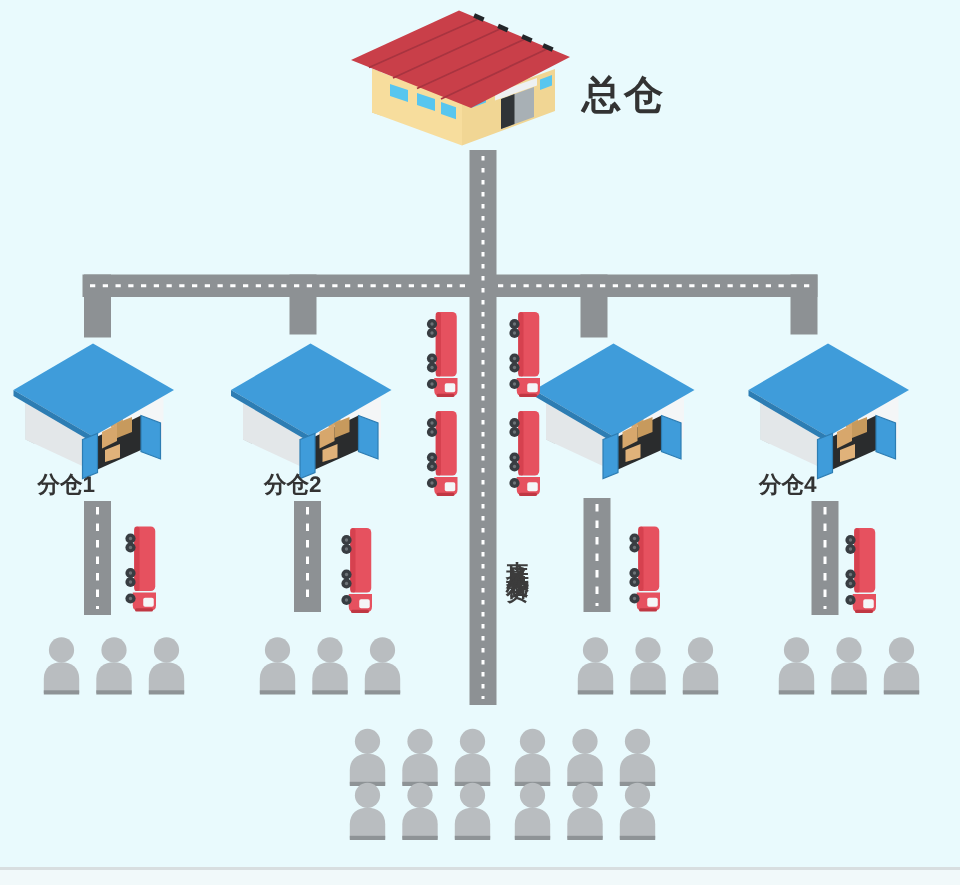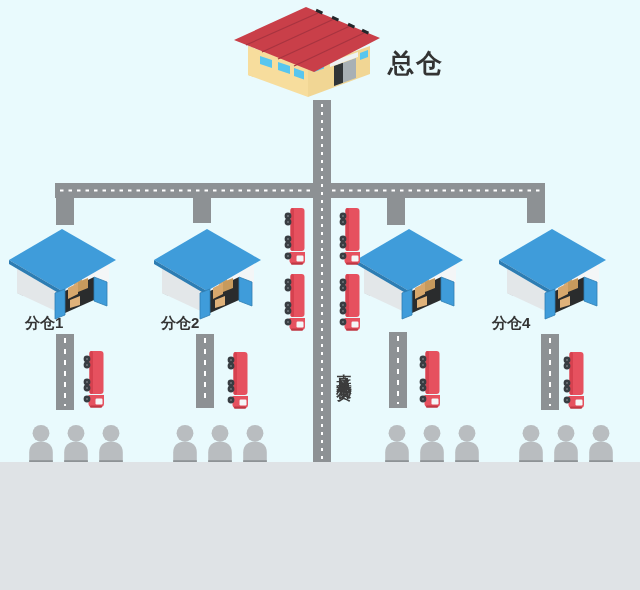--- a/index.html
+++ b/index.html
@@ -1,22 +1,22 @@
 <!DOCTYPE html>
 <html><head>
 <meta charset="utf-8">
 <style>
   html,body{margin:0;padding:0;}
   body{font-family:"Liberation Sans","DejaVu Sans",sans-serif;background:#dfe3e6;}
-  .stage{position:relative;width:640px;height:462px;background:#e9fafd;overflow:hidden;}
+  .stage{position:relative;width:640px;height:590px;background:#e9fafd;overflow:hidden;}
   .scene{position:absolute;left:0;top:0;}
   .lbl{position:absolute;color:#333;font-weight:bold;white-space:nowrap;}
   .lbl-main{left:388px;top:46px;font-size:26px;letter-spacing:2px;}
   .lbl-branch{top:314px;width:90px;font-size:15px;}
-  .lbl-b0{left:25px;} .lbl-b1{left:161px;} .lbl-b2{left:365px;} .lbl-b3{left:492px;}
+  .lbl-b0{left:25px;} .lbl-b1{left:176px;} .lbl-b2{left:365px;} .lbl-b3{left:506px;}
   .center-note{position:absolute;left:337px;top:362px;writing-mode:vertical-lr;
     text-orientation:upright;font-size:15px;font-weight:bold;color:#3c3c3c;
     letter-spacing:2px;line-height:1;}
   .footer-strip{position:absolute;left:0;top:578px;width:640px;height:12px;
     background:#f1f9fa;border-top:2px solid #d8dee0;}
 </style>
 </head>
 <body>
 
 <div class="stage">

